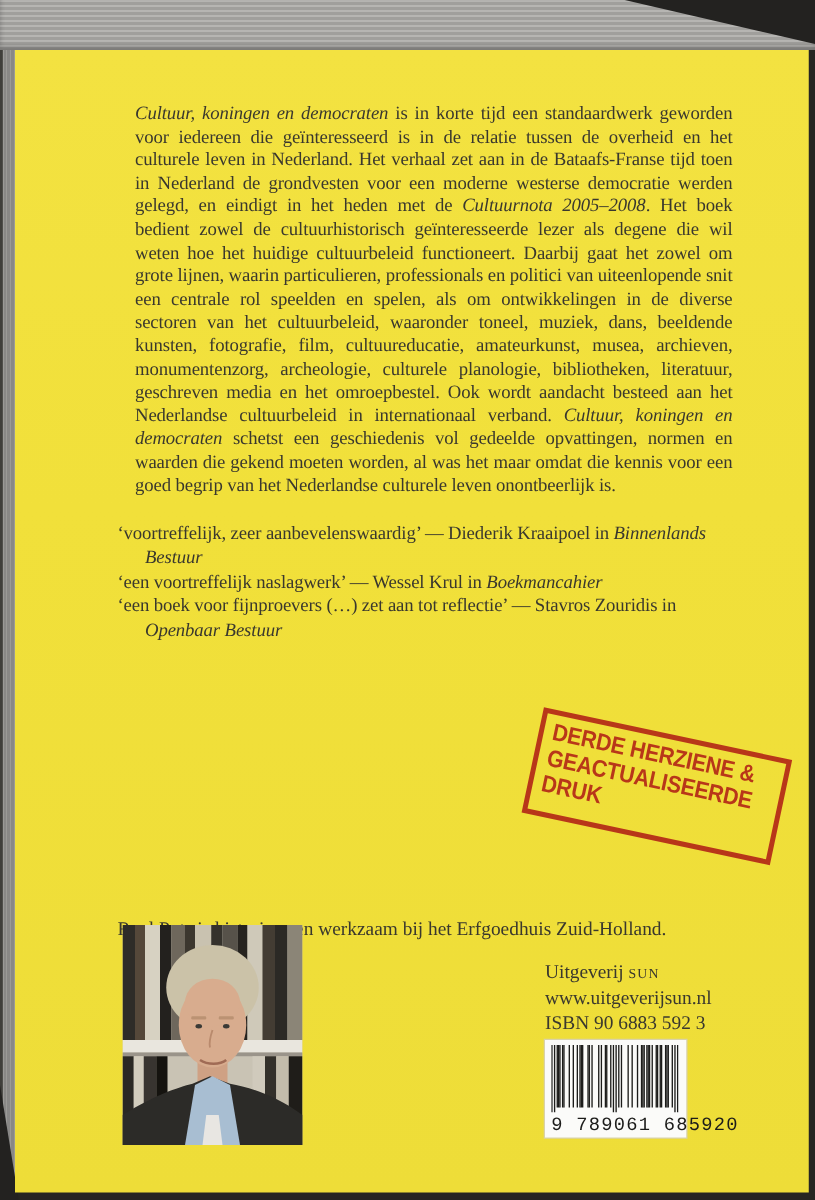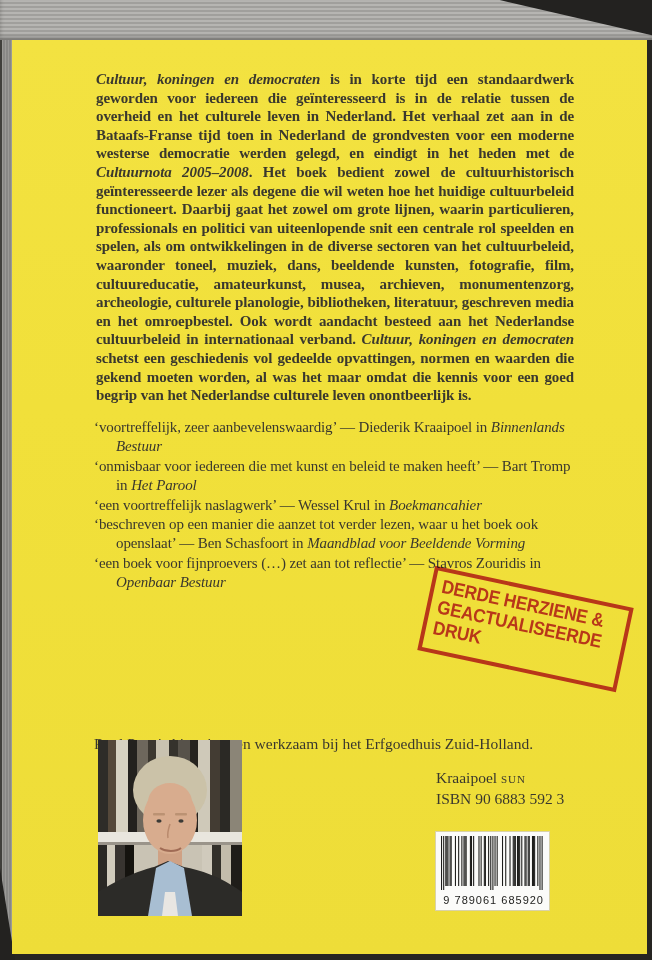--- a/index.html
+++ b/index.html
@@ -31,23 +31,23 @@
     position:absolute;left:0;top:868px;width:15px;height:92px;
     background:#232220;
     clip-path:polygon(0 0,100% 100%,0 100%);
   }
   
   .cover{
     position:absolute;left:12px;top:40px;width:635px;height:914px;
     background:linear-gradient(180deg,#f3e241 0%,var(--cover-yellow,#f1e03a) 40%,#eedd38 100%);
   }
   .blurb{
-    position:absolute;left:82px;top:28px;width:478px;margin:2px;
+    position:absolute;left:82px;top:28px;width:478px;margin:14px;
     font-size:15px;line-height:18.6px;text-align:justify;
-    letter-spacing:-.1px;hyphens:auto;font-weight:bold;
+    letter-spacing:-.1px;hyphens:auto;
   }
   .it{font-style:italic;}
   .press{position:absolute;left:82px;top:378px;width:482px;}
   .press-heading{margin:0;font-size:15px;line-height:19.4px;}
   .quote{
     margin:0;font-size:15px;line-height:19.4px;
     padding-left:22px;text-indent:-22px;letter-spacing:-.1px;
   }
   .author-note{
     position:absolute;left:82px;top:694px;width:490px;margin:0;
@@ -56,23 +56,23 @@
   .photo{position:absolute;left:86px;top:700px;width:144px;height:176px;}
   .publisher{position:absolute;left:424px;top:728px;}
   .publisher p{margin:0;font-size:15.5px;line-height:20.5px;}
   .sc{font-variant:small-caps;letter-spacing:1px;}
   .barcode-box{
     position:absolute;left:424px;top:792px;width:113px;height:78px;
     background:#fbfbf9;box-sizing:border-box;padding:4px 5px 0 5px;
     box-shadow:0 0 0 1px #d9d2a8;
   }
   .barcode-digits{
-    font-family:Liberation Sans, sans-serif;
-    font-size:11px;line-height:12px;color:#1c1c1a;
-    text-align:right;letter-spacing:1px;white-space:nowrap;
+    font-family:Liberation Mono, monospace;
+    font-size:15px;line-height:12px;color:#1c1c1a;
+    text-align:center;letter-spacing:1px;white-space:nowrap;
   }
   
   .stamp{
     position:absolute;left:412px;top:546px;width:188px;height:74px;
     border:4px solid var(--stamp-pink,#c02f63);
     color:var(--stamp-pink,#c02f63);
     transform:rotate(12deg);
     box-sizing:content-box;
     padding:4px 0 0 7px;
     mix-blend-mode:multiply;opacity:.93;
@@ -93,23 +93,21 @@
   <div class="pages-left"></div>
   <div class="corner-bl"></div>
 
   <div class="cover">
 
     <p class="blurb"><span class="it">Cultuur, koningen en democraten</span><span> is in korte tijd een standaardwerk geworden voor iedereen die geïnteresseerd is in de relatie tussen de overheid en het culturele leven in Nederland. Het verhaal zet aan in de Bataafs-Franse tijd toen in Nederland de grondvesten voor een moderne westerse democratie werden gelegd, en eindigt in het heden met de </span><span class="it">Cultuurnota 2005–2008</span><span>. Het boek bedient zowel de cultuurhistorisch geïnteresseerde lezer als degene die wil weten hoe het huidige cultuurbeleid functioneert. Daarbij gaat het zowel om grote lijnen, waarin particulieren, professionals en politici van uiteenlopende snit een centrale rol speelden en spelen, als om ontwikkelingen in de diverse sectoren van het cultuurbeleid, waaronder toneel, muziek, dans, beeldende kunsten, fotografie, film, cultuureducatie, amateurkunst, musea, archieven, monumentenzorg, archeologie, culturele planologie, bibliotheken, literatuur, geschreven media en het omroepbestel. Ook wordt aandacht besteed aan het Nederlandse cultuurbeleid in internationaal verband. </span><span class="it">Cultuur, koningen en democraten</span><span> schetst een geschiedenis vol gedeelde opvattingen, normen en waarden die gekend moeten worden, al was het maar omdat die kennis voor een goed begrip van het Nederlandse culturele leven onontbeerlijk is.</span></p>
 
     <div class="press">
       <div>
           <p class="quote"><span>‘voortreffelijk, zeer aanbevelenswaardig’ — Diederik Kraaipoel in </span><span class="it">Binnenlands Bestuur</span></p>
-          <p class="quote"><span>‘onmisbaar voor iedereen die met kunst en beleid te maken heeft’ — Bart Tromp in </span><span class="it">Het Parool</span></p>
           <p class="quote"><span>‘een voortreffelijk naslagwerk’ — Wessel Krul in </span><span class="it">Boekmancahier</span></p>
-          <p class="quote"><span>‘beschreven op een manier die aanzet tot verder lezen, waar u het boek ook openslaat’ — Ben Schasfoort in </span><span class="it">Maandblad voor Beeldende Vorming</span></p>
           <p class="quote"><span>‘een boek voor fijnproevers (…) zet aan tot reflectie’ — Stavros Zouridis in </span><span class="it">Openbaar Bestuur</span></p>
         </div>
     </div>
 
     <p class="author-note">Roel Pots is historicus en werkzaam bij het Erfgoedhuis Zuid-Holland.</p>
 
     <svg class="photo" viewBox="0 0 144 176" xmlns="http://www.w3.org/2000/svg">
       <rect width="144" height="176" fill="#c9c3b4"></rect>
 
       <g>
@@ -151,21 +149,22 @@
       <ellipse cx="72" cy="62" rx="22" ry="19" fill="#d8ac8e"></ellipse>
       <rect x="55" y="73" width="12" height="2.5" fill="#bb9273" rx="1"></rect>
       <rect x="77" y="73" width="12" height="2.5" fill="#bb9273" rx="1"></rect>
       <ellipse cx="61" cy="81" rx="2.6" ry="1.8" fill="#3b3a36"></ellipse>
       <ellipse cx="83" cy="81" rx="2.6" ry="1.8" fill="#3b3a36"></ellipse>
       <path d="M72,84 C70,90 69,94 70,98" stroke="#b98a6d" stroke-width="1.5" fill="none"></path>
       <path d="M62,108 C68,112 78,112 83,108" stroke="#a06b55" stroke-width="2" fill="none"></path>
     </svg>
 
     <div class="publisher">
-      <p><span>Kraaipoel </span><span class="sc">sun</span></p>
+      <p><span>Uitgeverij </span><span class="sc">sun</span></p>
+      <p>www.uitgeverijsun.nl</p>
       <p>ISBN 90 6883 592 3</p>
     </div>
 
     <div class="barcode-box">
       <svg id="barcode-svg" width="102" height="54" xmlns="http://www.w3.org/2000/svg">
           <rect x="0.00" y="0" width="1.07" height="54" fill="#1c1c1a"></rect>
           <rect x="2.14" y="0" width="1.07" height="54" fill="#1c1c1a"></rect>
           <rect x="4.28" y="0" width="1.07" height="50" fill="#1c1c1a"></rect>
           <rect x="5.35" y="0" width="1.07" height="50" fill="#1c1c1a"></rect>
           <rect x="6.42" y="0" width="1.07" height="50" fill="#1c1c1a"></rect>

